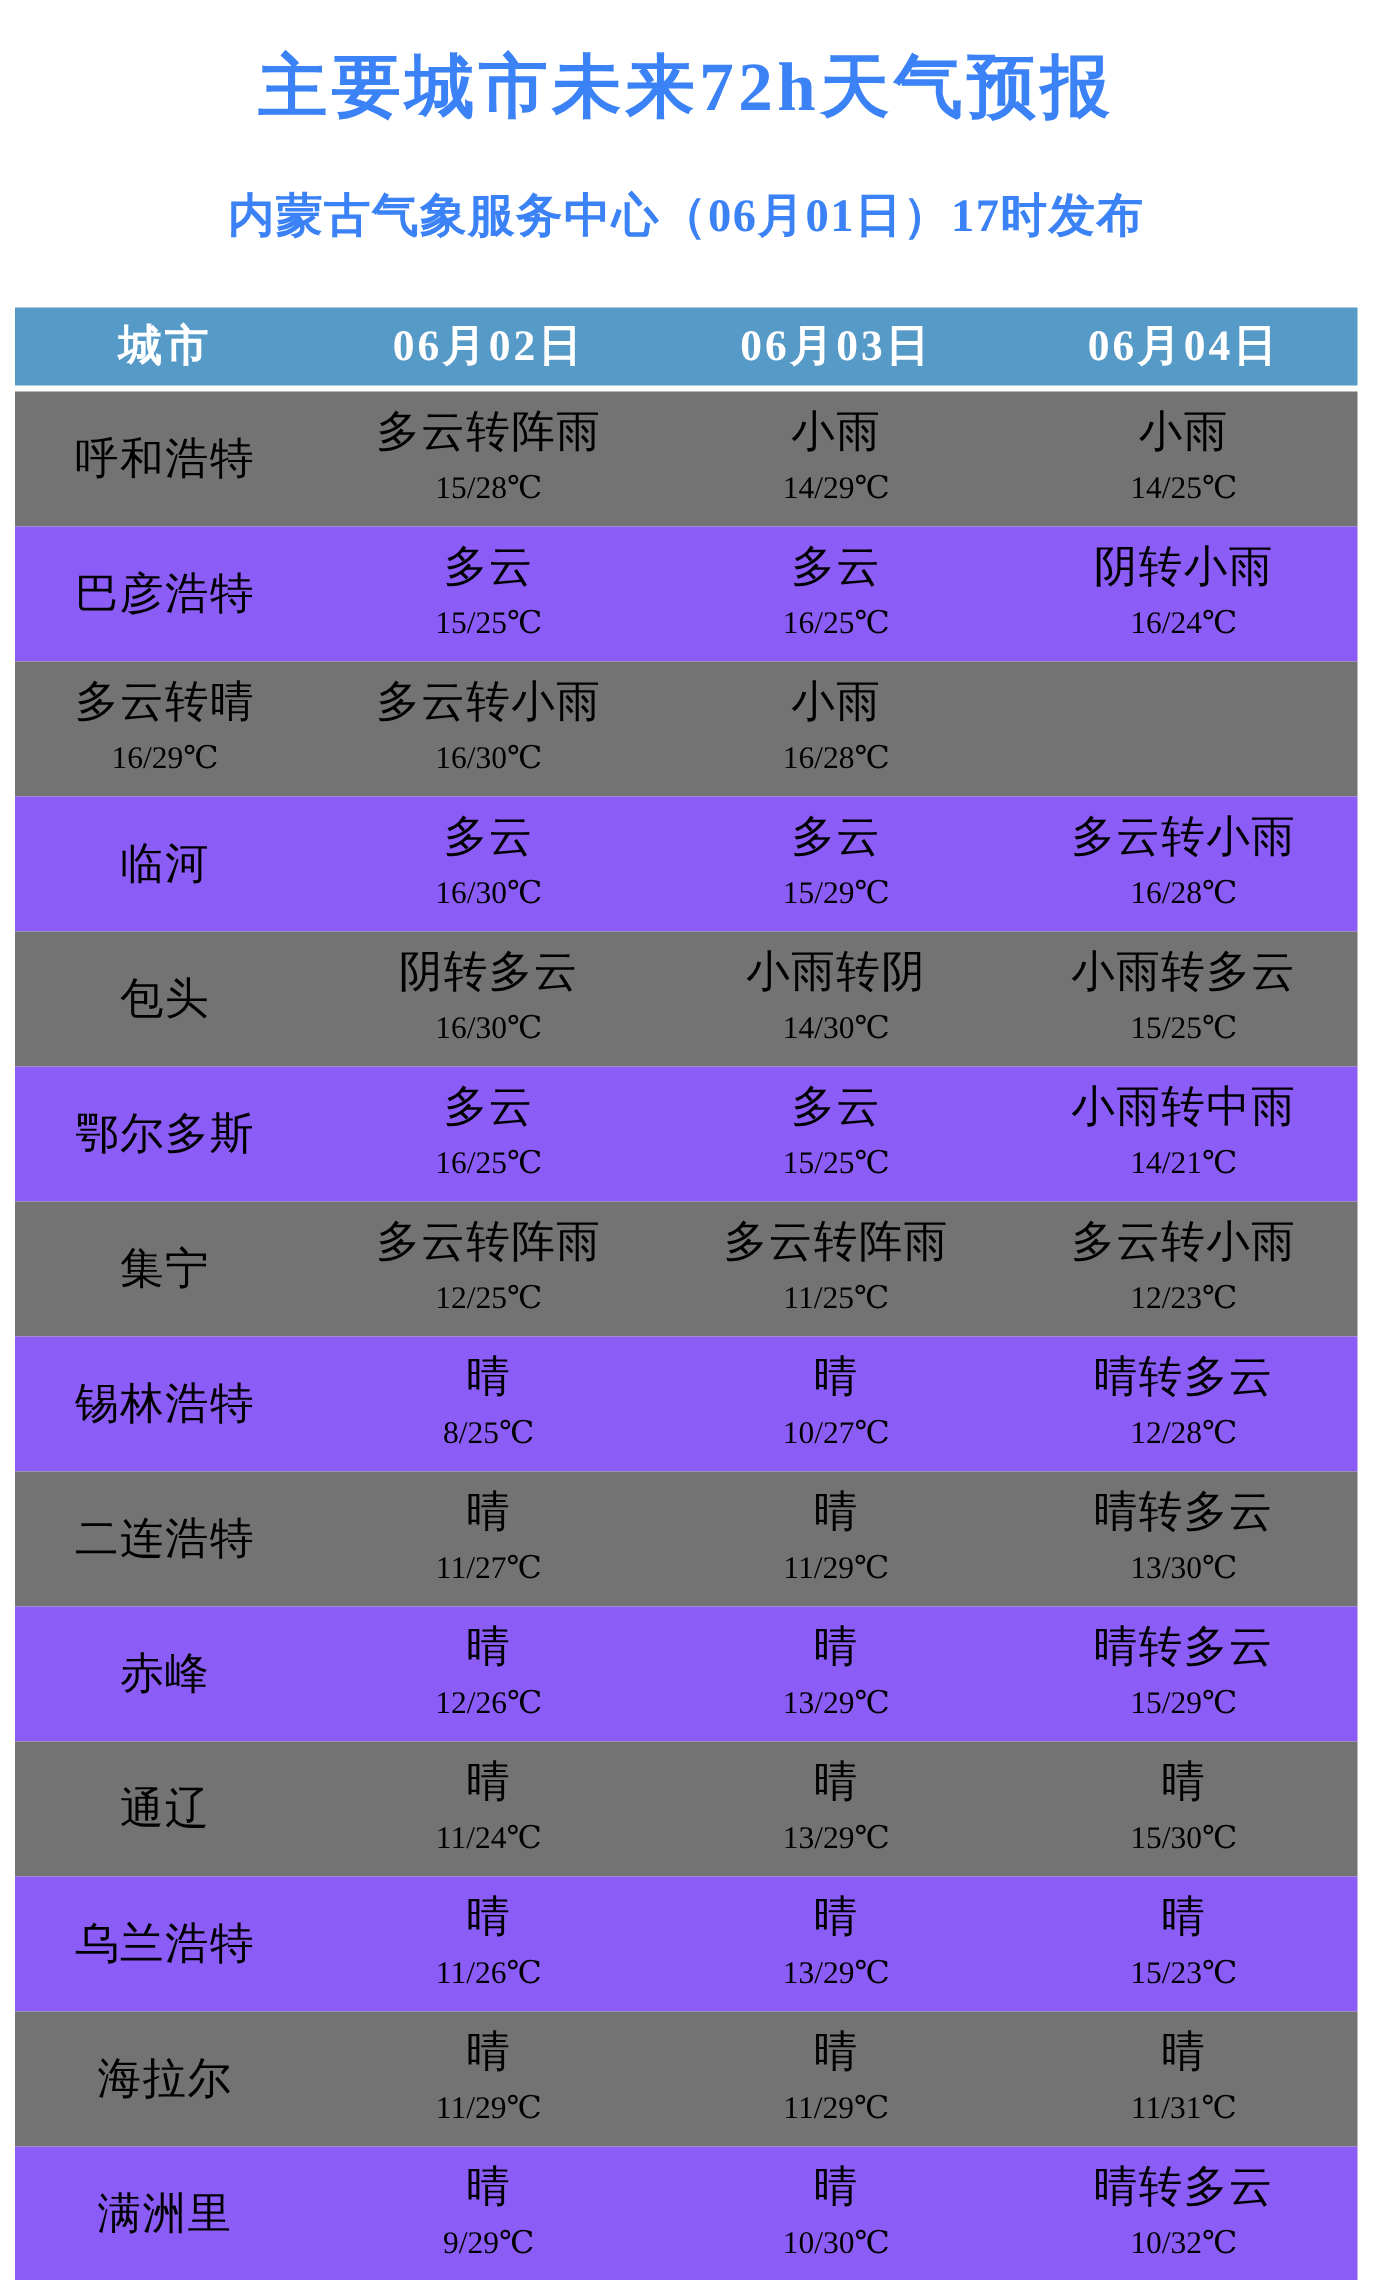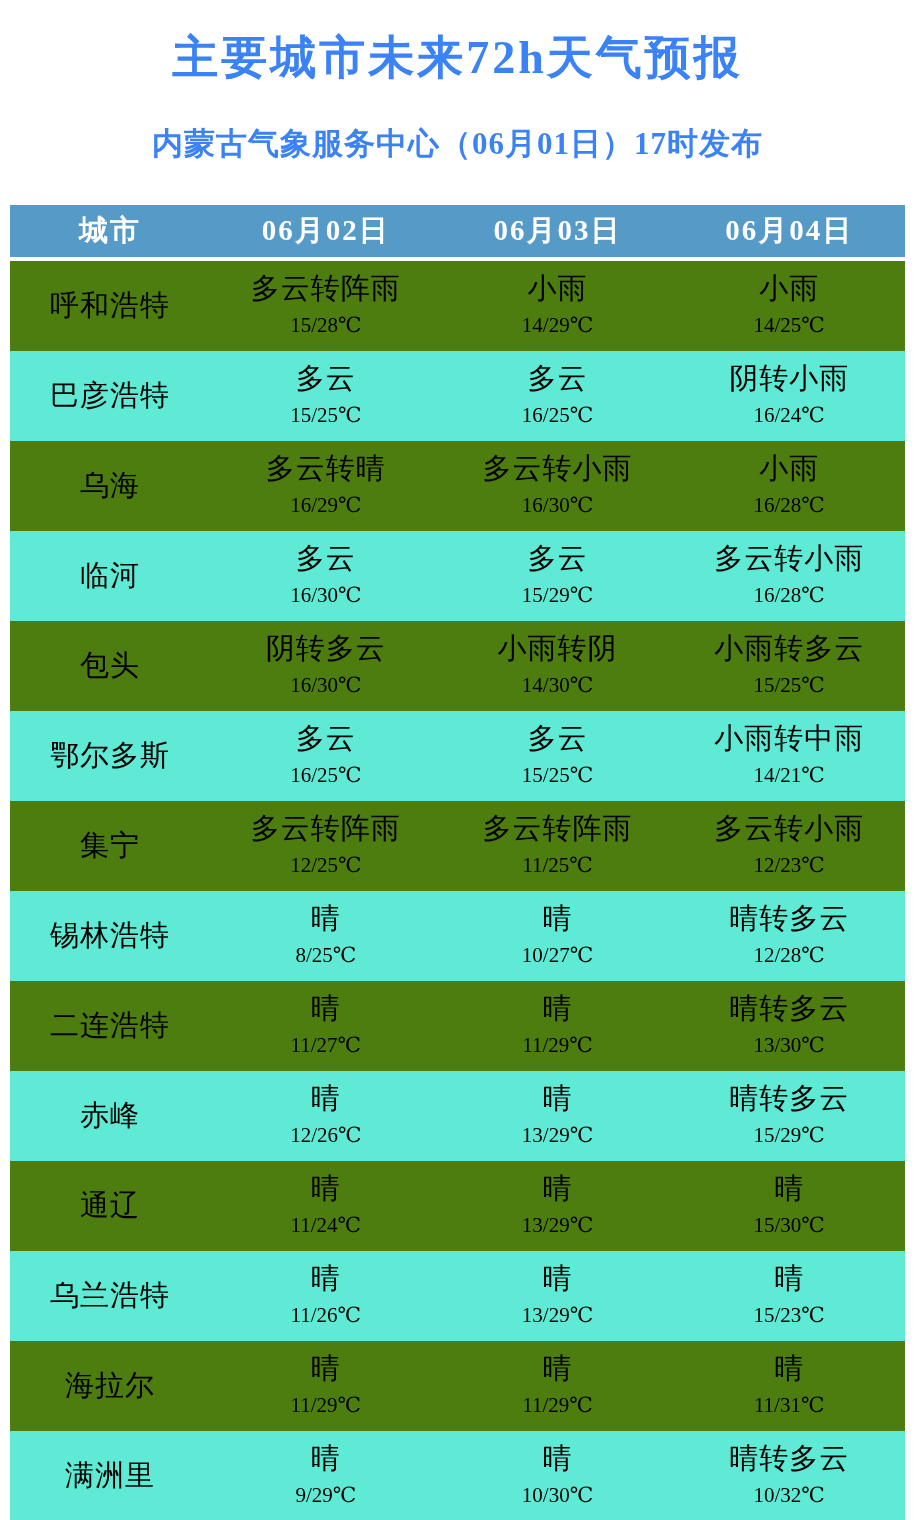--- a/index.html
+++ b/index.html
@@ -49,24 +49,24 @@
     justify-content: center;
     color: #ffffff;
     font-size: 29px;
     font-weight: bold;
     letter-spacing: 2px;
   }
   .trow {
     display: grid;
     grid-template-columns: 200px 1fr 1fr 1fr;
     height: 90px;
-    background: #5eead4;
+    background: #8b5cf6;
   }
   .trow.alt {
-    background: #4d7c0f;
+    background: #737373;
   }
   .cell {
     display: flex;
     align-items: center;
     justify-content: center;
     color: #000000;
   }
   .cell.city {
     font-size: 29px;
     letter-spacing: 1px;
@@ -131,21 +131,20 @@
           <div class="cell day">
             <div class="weather">多云</div>
             <div class="temp">16/25℃</div>
           </div>
           <div class="cell day">
             <div class="weather">阴转小雨</div>
             <div class="temp">16/24℃</div>
           </div>
         </div>
         <div class="trow alt">
-          <div class="cell city">乌海</div>
           <div class="cell day">
             <div class="weather">多云转晴</div>
             <div class="temp">16/29℃</div>
           </div>
           <div class="cell day">
             <div class="weather">多云转小雨</div>
             <div class="temp">16/30℃</div>
           </div>
           <div class="cell day">
             <div class="weather">小雨</div>

